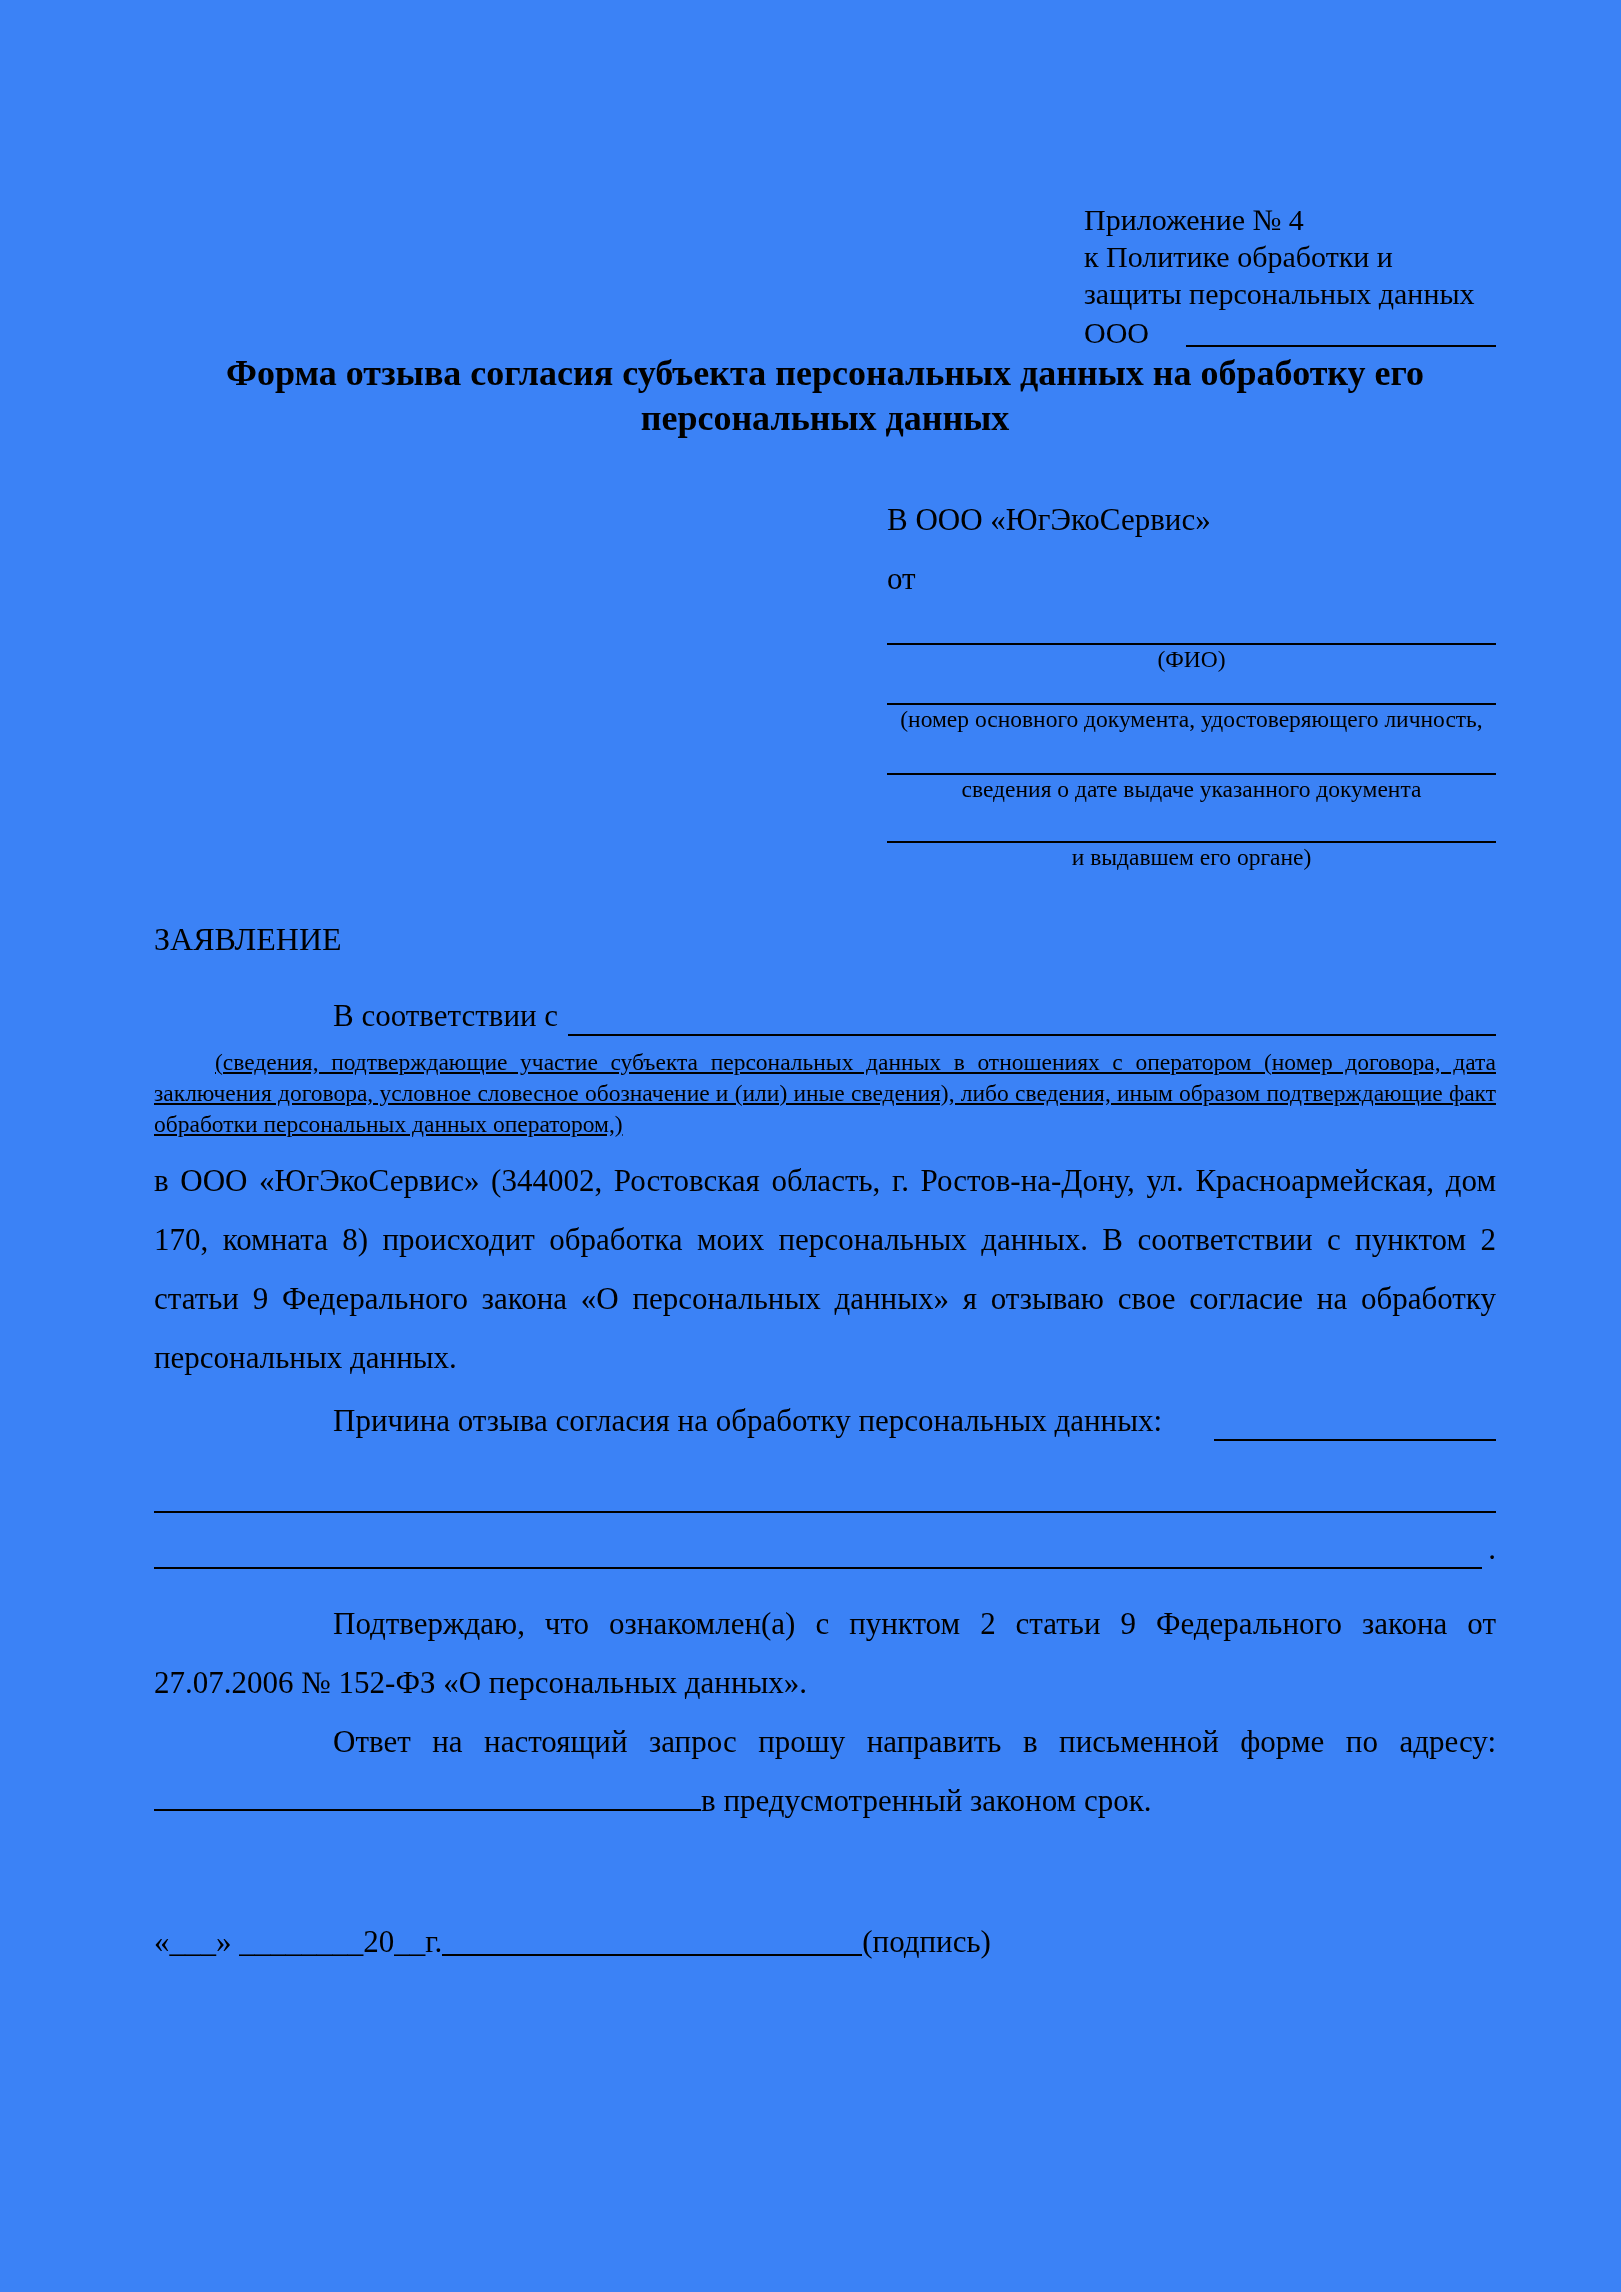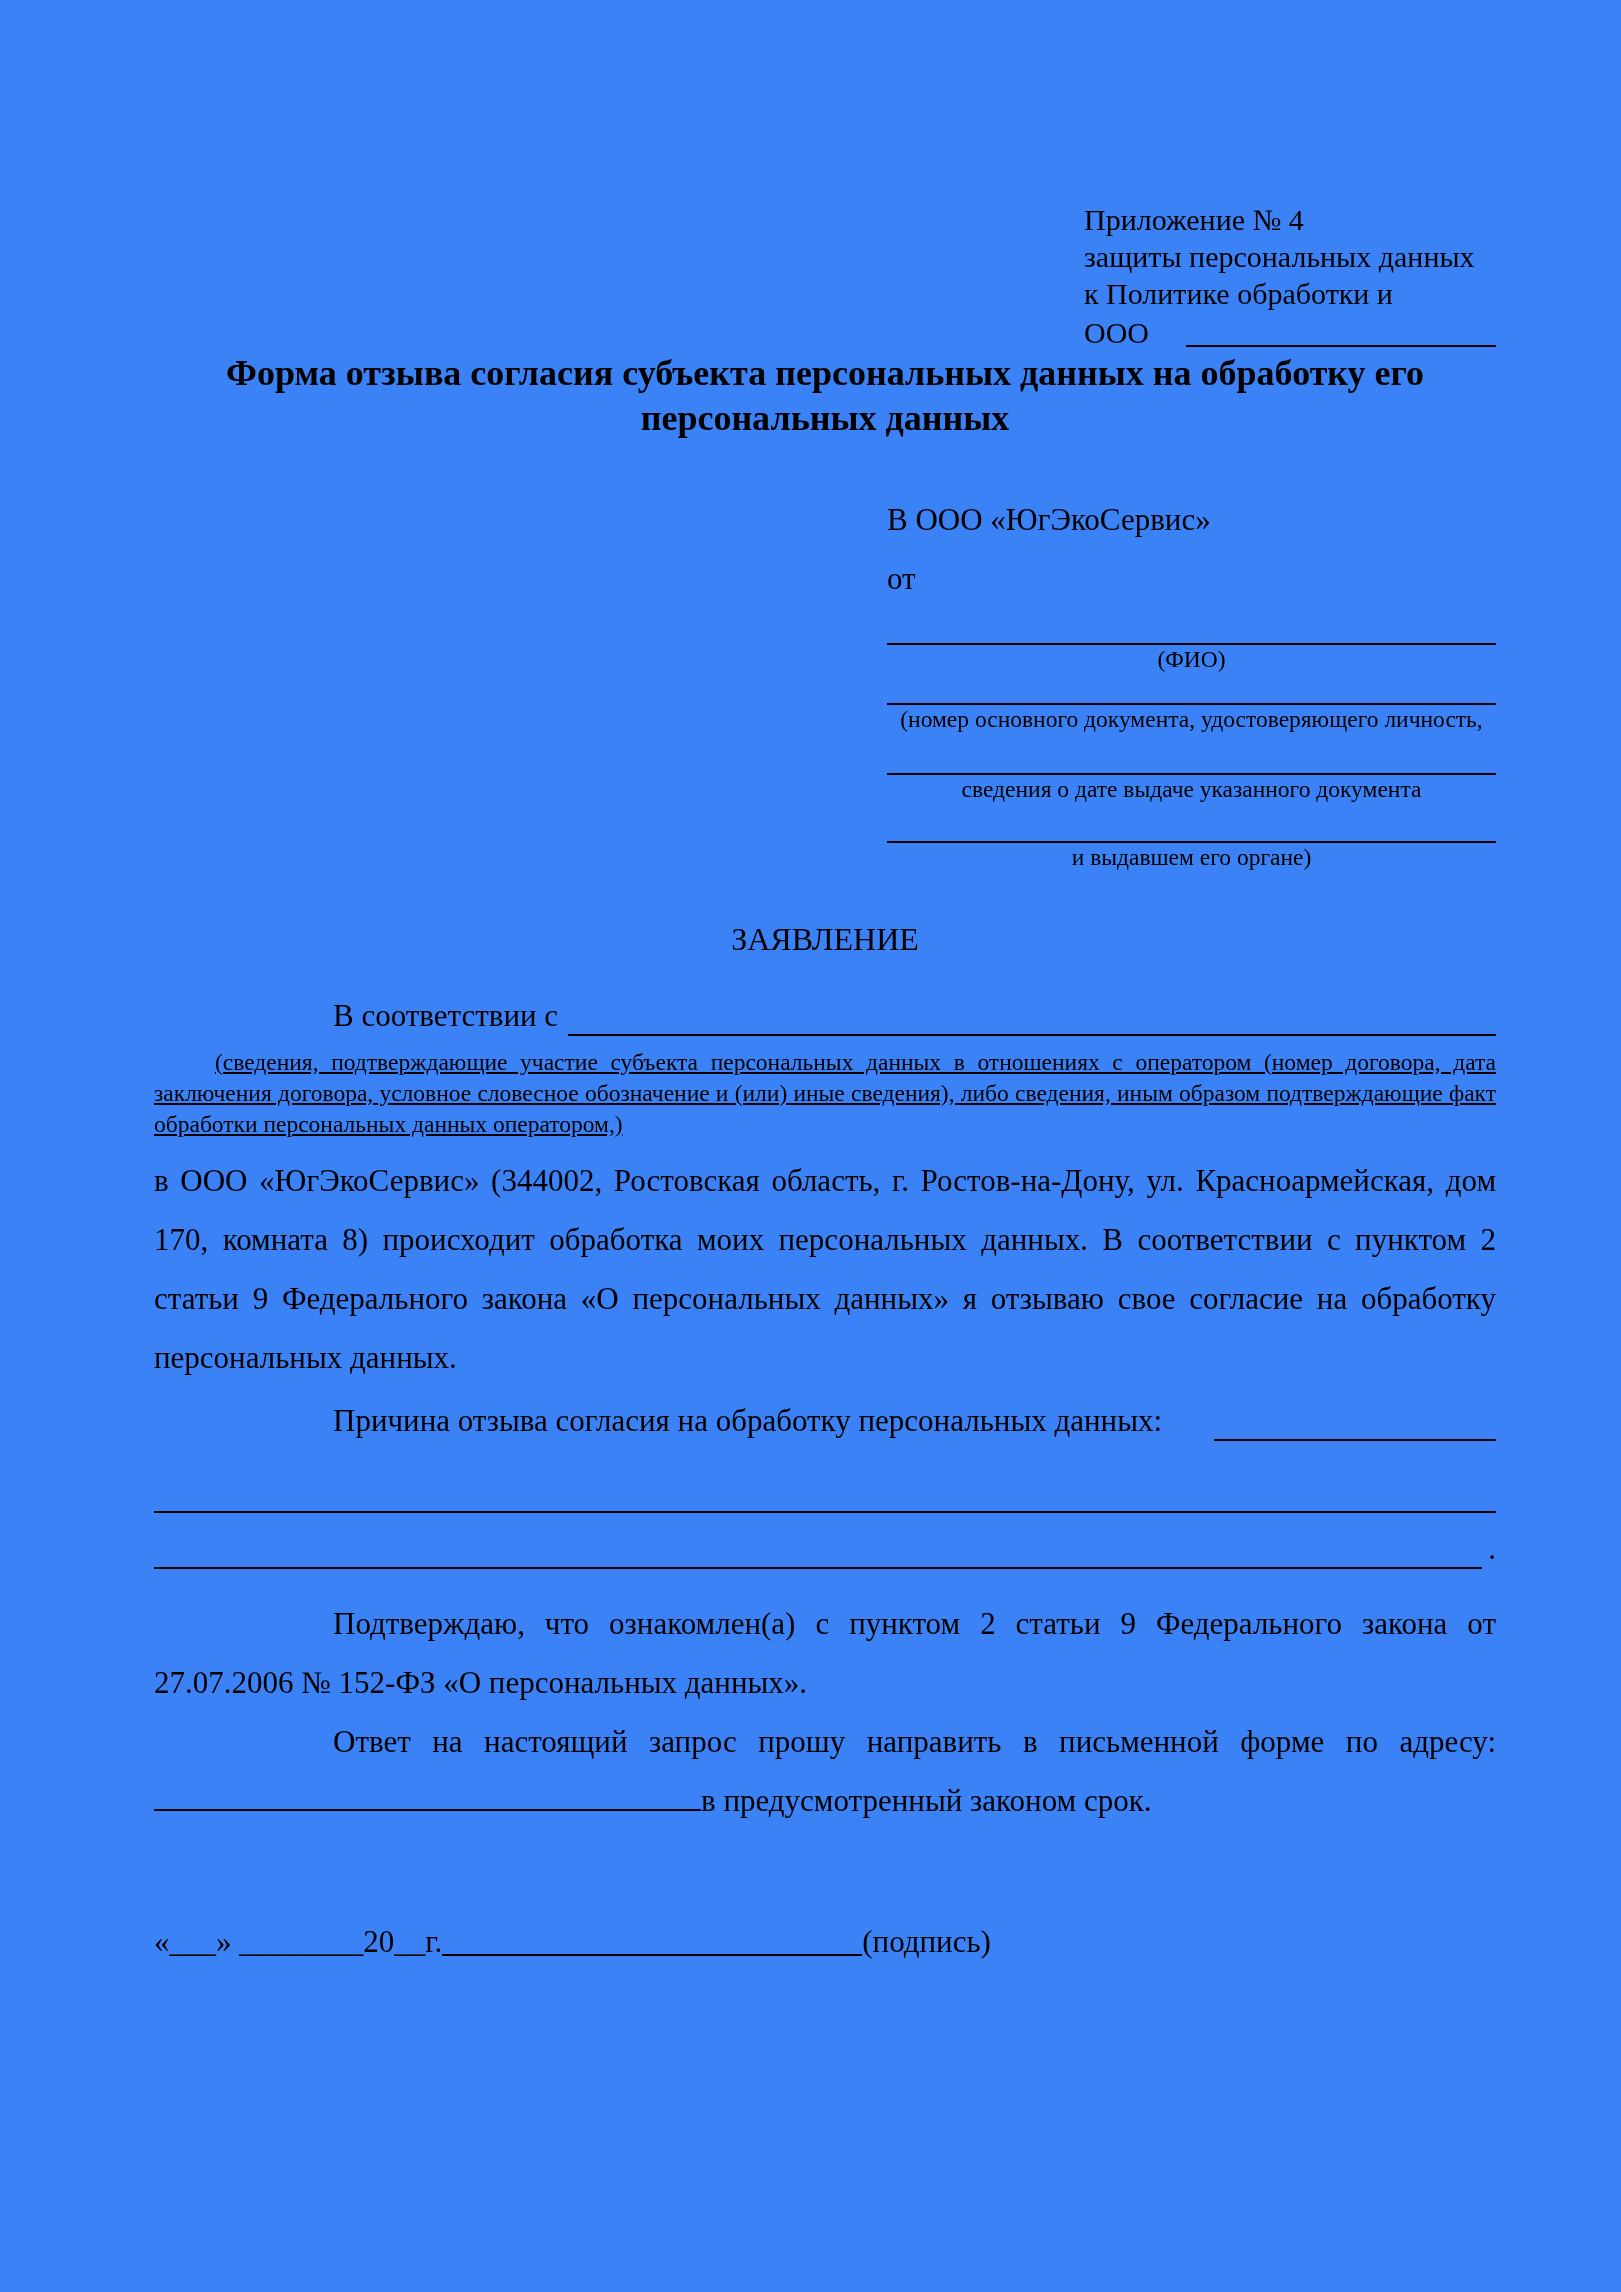--- a/index.html
+++ b/index.html
@@ -55,21 +55,21 @@
     line-height: 29px;
     text-align: center;
   }
   .b1 { height: 35px; }
   .b2 { height: 29px; }
   .b3 { height: 39px; }
   .b4 { height: 37px; }
 
   .statement-heading {
     margin-top: 47px;
-    text-align: center;
+    text-align: left;
     font-size: 32px;
     line-height: 41px;
   }
 
   
   .intro-row {
     margin-top: 25.5px;
     display: flex;
     line-height: 59px;
   }
@@ -144,22 +144,22 @@
     margin-bottom: 6.9px;
   }
 </style>
 </head>
 <body>
 
 <div class="page">
 
   <div class="appendix-note">
     <div>Приложение № 4</div>
+    <div>к Политике обработки и</div>
     <div>защиты персональных данных</div>
-    <div>к Политике обработки и</div>
     <div class="company-row">
       <span>ООО</span>
       <span class="fill"></span>
     </div>
   </div>
 
   <div class="doc-title">Форма отзыва согласия субъекта персональных данных на обработку его персональных данных</div>
 
   <div class="addressee">
     <div>В ООО «ЮгЭкоСервис»</div>

